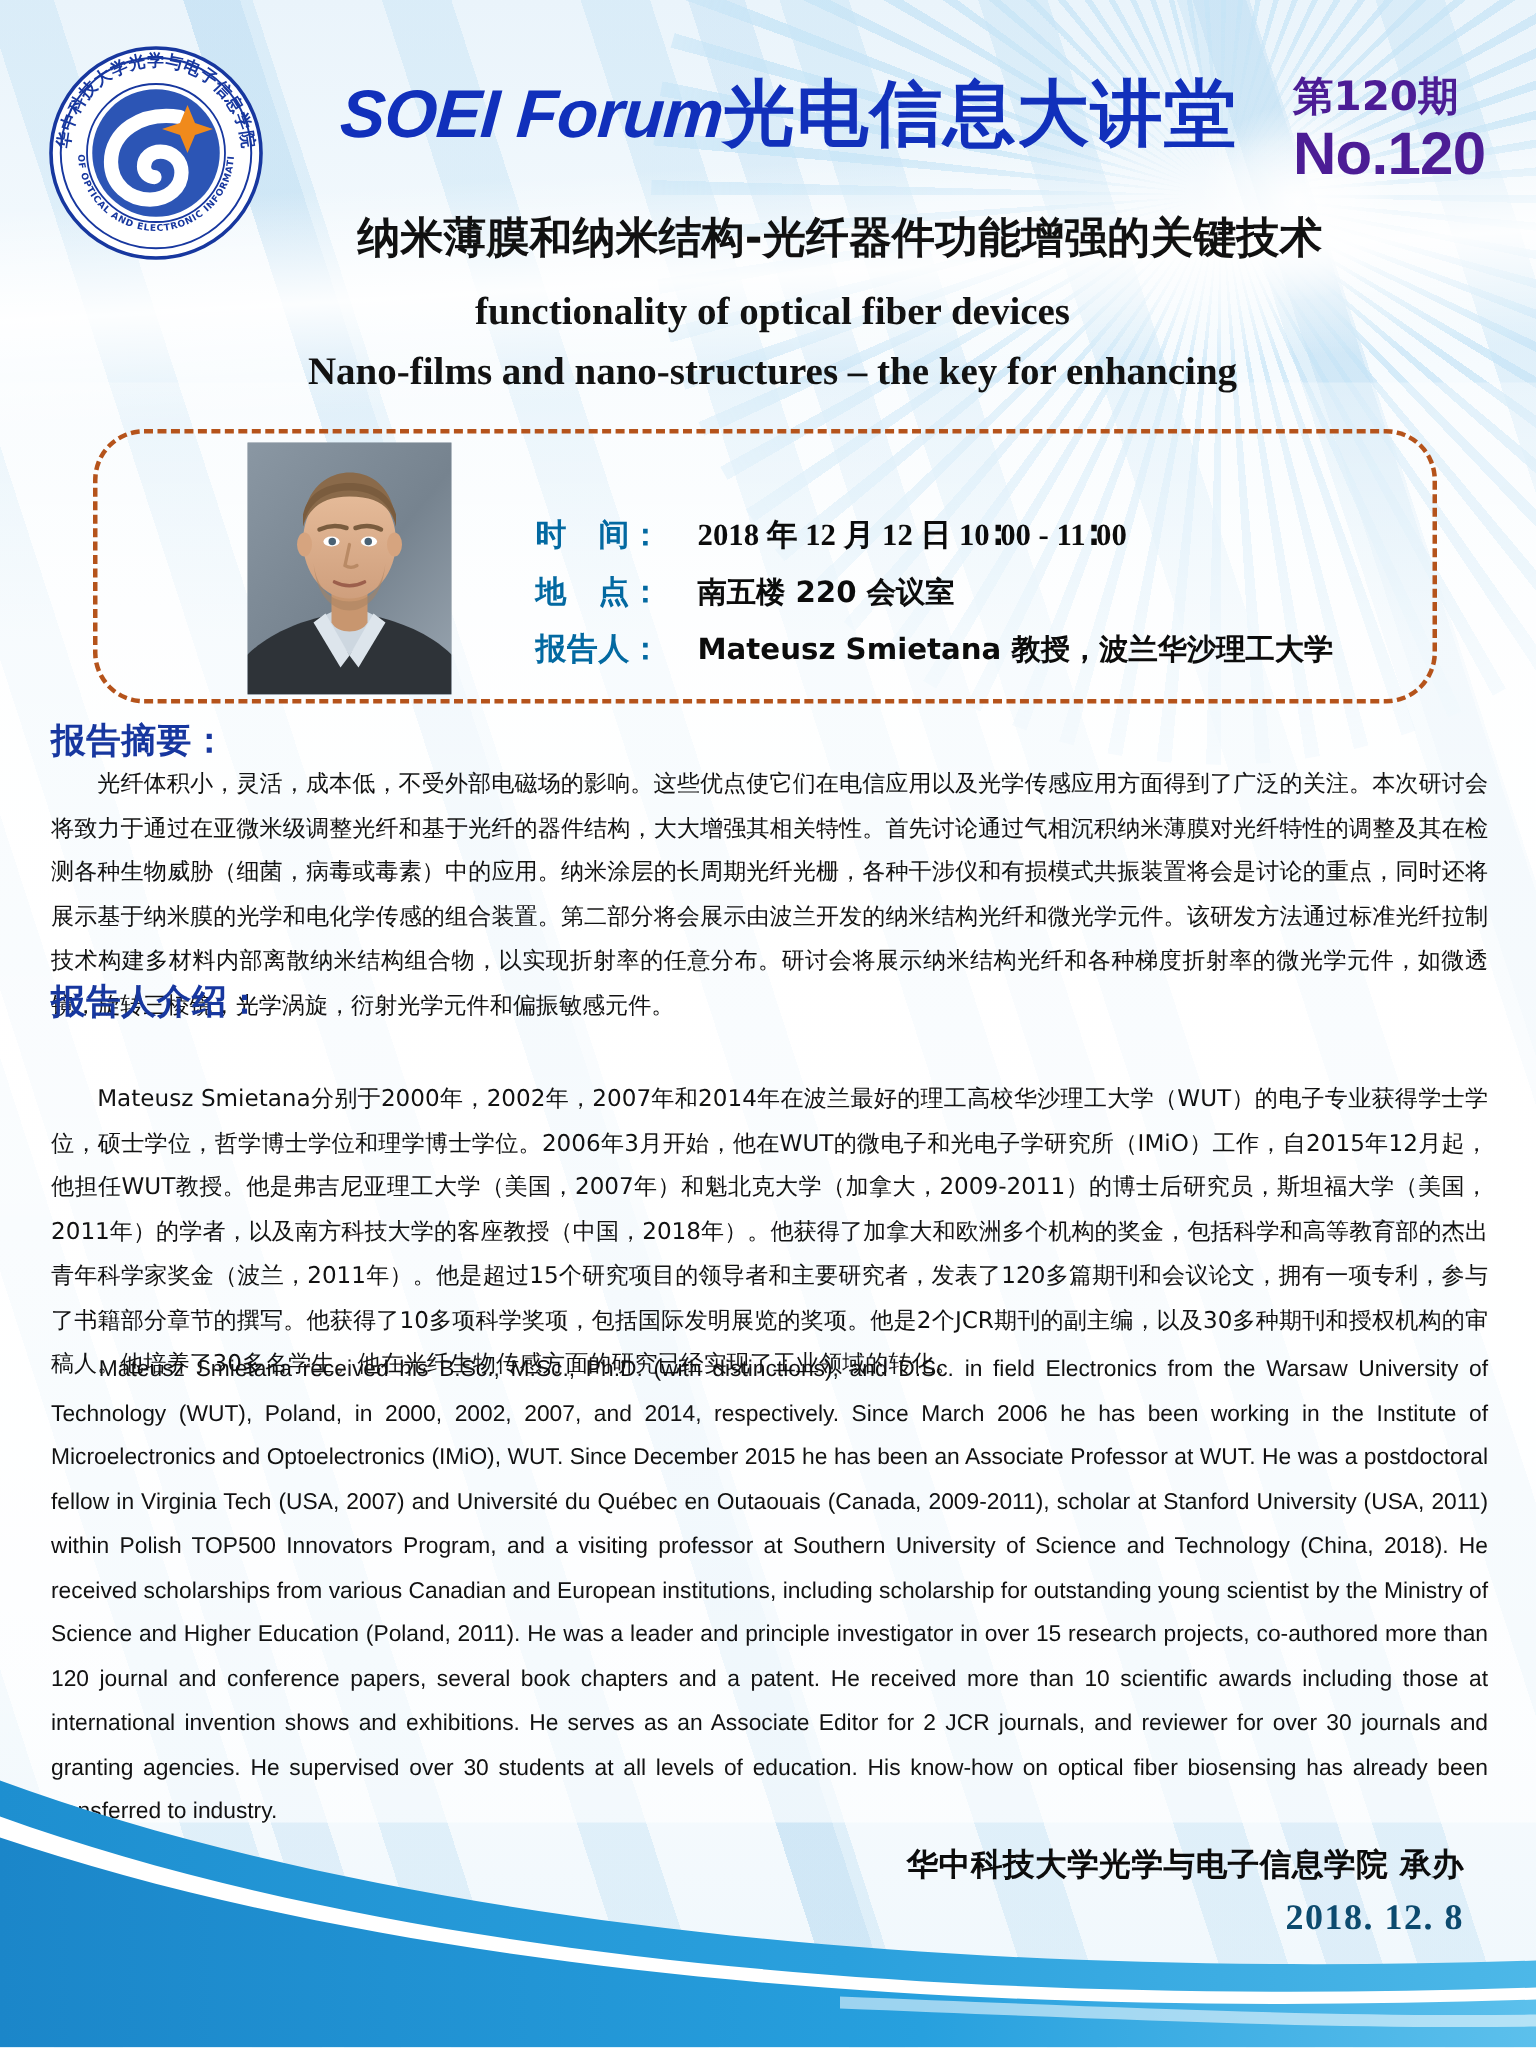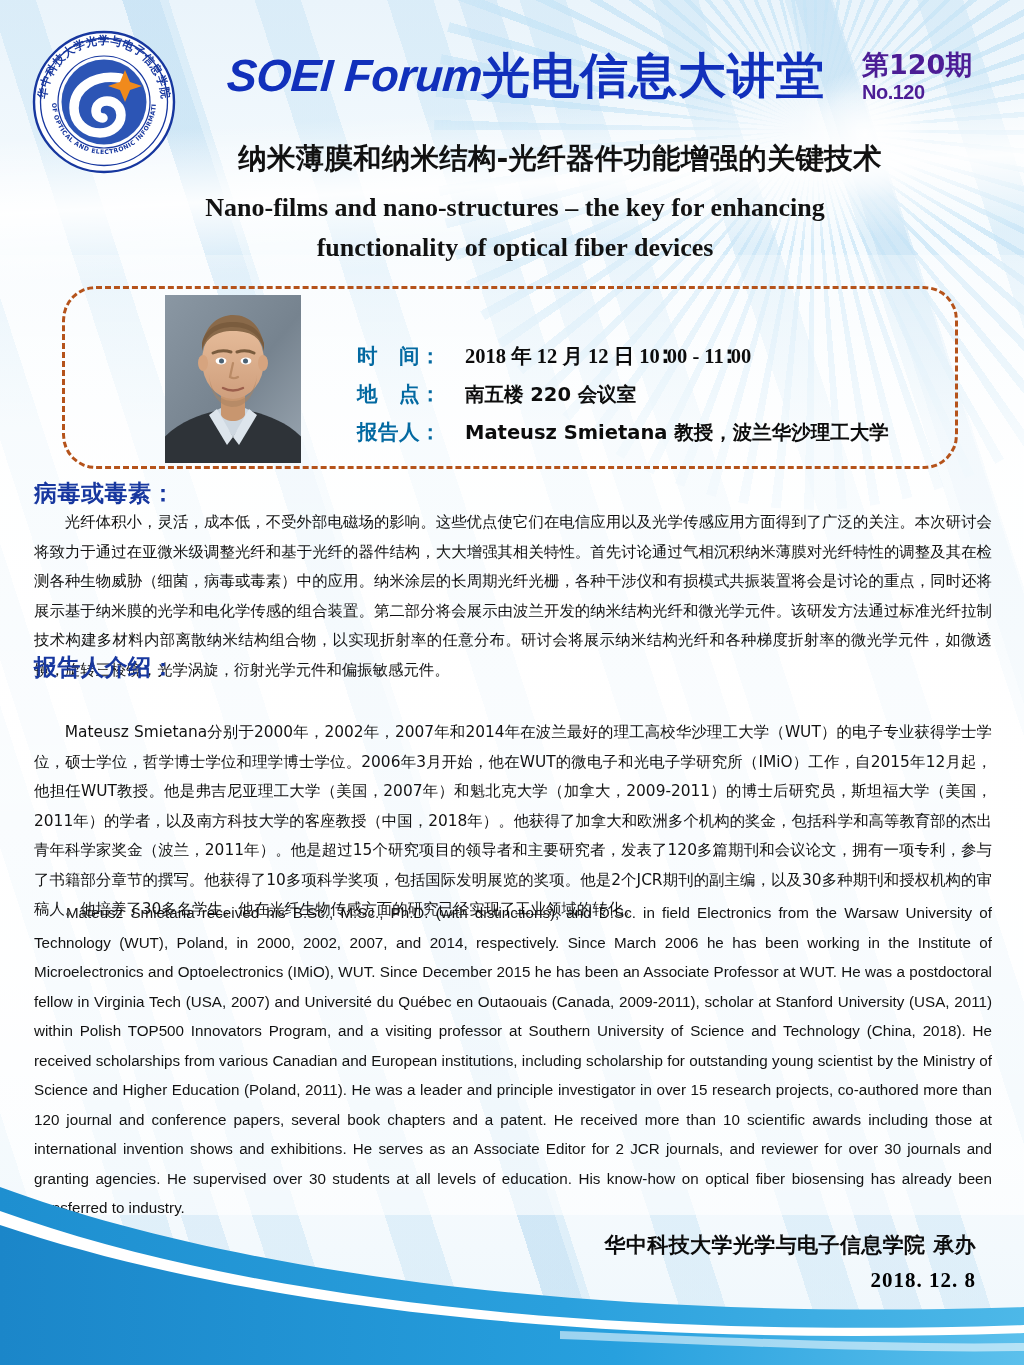--- a/index.html
+++ b/index.html
@@ -112,21 +112,21 @@
     font-weight:bold;
     font-size:48px;letter-spacing:1px;color:#1130bb;
     display:inline-block;vertical-align:middle;
   }
 
   .issue{
     position:absolute;right:22px;top:50px;width:140px;text-align:left;
     color:#4c1d95;font-weight:bold;line-height:1.14;
   }
   .issue .cn{font-family:"DejaVu Sans","Liberation Sans",sans-serif;font-size:27px;display:block;white-space:nowrap;}
-  .issue .en{font-family:"Liberation Sans","DejaVu Sans",sans-serif;font-size:20px;display:block;letter-spacing:-.5px;}
+  .issue .en{font-family:"Liberation Sans","DejaVu Sans",sans-serif;font-size:40px;display:block;letter-spacing:-.5px;}
 
   .title-cn{
     position:absolute;left:160px;top:140px;width:800px;
     text-align:center;
     font-family:"DejaVu Sans","Liberation Sans",sans-serif;
     font-weight:bold;font-size:28.5px;color:#111111;letter-spacing:.2px;
     white-space:nowrap;
   }
   .title-en{
     position:absolute;left:120px;top:188px;width:790px;
@@ -196,21 +196,21 @@
   .footer{
     position:absolute;right:48px;bottom:72px;text-align:right;
   }
   .footer .org{
     font-family:"DejaVu Sans","Liberation Sans",sans-serif;
     font-weight:bold;font-size:21px;color:#0c0c0c;letter-spacing:.4px;
     white-space:nowrap;
   }
   .footer .date{
     font-family:"Liberation Serif","DejaVu Serif",serif;
-    font-weight:bold;font-size:21px;color:#000000;margin-top:9px;
+    font-weight:bold;font-size:24px;color:#0c4a6e;margin-top:9px;
     letter-spacing:1px;
   }
 </style>
 </head>
 <body>
 
 <div id="poster">
 
   <div class="bg-base"></div>
   <div class="bg-stripes"></div>
@@ -250,22 +250,22 @@
     </div>
 
     <div class="issue">
       <span class="cn">第120期</span>
       <span class="en">No.120</span>
     </div>
 
     <div class="title-cn">纳米薄膜和纳米结构-光纤器件功能增强的关键技术</div>
 
     <div class="title-en">
+      <div>functionality of optical fiber devices</div>
       <div>Nano-films and nano-structures – the key for enhancing</div>
-      <div>functionality of optical fiber devices</div>
     </div>
   </div>
 
   <div class="infobox">
 
     <div class="portrait">
       <svg viewBox="0 0 136 168" xmlns="http://www.w3.org/2000/svg">
         <defs>
           <linearGradient id="bgp" x1="0" y1="0" x2="1" y2="1">
             <stop offset="0%" stop-color="#8a97a3"></stop>
@@ -320,21 +320,21 @@
         <span class="info-label">地　点：</span>
         <span class="info-value cnmix">南五楼 220 会议室</span>
       </div>
       <div class="info-row">
         <span class="info-label">报告人：</span>
         <span class="info-value cnmix">Mateusz Smietana 教授，波兰华沙理工大学</span>
       </div>
     </div>
   </div>
 
-  <div class="section-head" id="abstract-head">病毒或毒素：</div>
+  <div class="section-head" id="abstract-head">报告摘要：</div>
   <div class="para cn" id="abstract-text">光纤体积小，灵活，成本低，不受外部电磁场的影响。这些优点使它们在电信应用以及光学传感应用方面得到了广泛的关注。本次研讨会将致力于通过在亚微米级调整光纤和基于光纤的器件结构，大大增强其相关特性。首先讨论通过气相沉积纳米薄膜对光纤特性的调整及其在检测各种生物威胁（细菌，病毒或毒素）中的应用。纳米涂层的长周期光纤光栅，各种干涉仪和有损模式共振装置将会是讨论的重点，同时还将展示基于纳米膜的光学和电化学传感的组合装置。第二部分将会展示由波兰开发的纳米结构光纤和微光学元件。该研发方法通过标准光纤拉制技术构建多材料内部离散纳米结构组合物，以实现折射率的任意分布。研讨会将展示纳米结构光纤和各种梯度折射率的微光学元件，如微透镜，旋转三棱镜，光学涡旋，衍射光学元件和偏振敏感元件。</div>
 
   <div class="section-head" id="bio-head">报告人介绍：</div>
   <div class="para cn" id="bio-cn">Mateusz Smietana分别于2000年，2002年，2007年和2014年在波兰最好的理工高校华沙理工大学（WUT）的电子专业获得学士学位，硕士学位，哲学博士学位和理学博士学位。2006年3月开始，他在WUT的微电子和光电子学研究所（IMiO）工作，自2015年12月起，他担任WUT教授。他是弗吉尼亚理工大学（美国，2007年）和魁北克大学（加拿大，2009-2011）的博士后研究员，斯坦福大学（美国，2011年）的学者，以及南方科技大学的客座教授（中国，2018年）。他获得了加拿大和欧洲多个机构的奖金，包括科学和高等教育部的杰出青年科学家奖金（波兰，2011年）。他是超过15个研究项目的领导者和主要研究者，发表了120多篇期刊和会议论文，拥有一项专利，参与了书籍部分章节的撰写。他获得了10多项科学奖项，包括国际发明展览的奖项。他是2个JCR期刊的副主编，以及30多种期刊和授权机构的审稿人。他培养了30多名学生。他在光纤生物传感方面的研究已经实现了工业领域的转化。</div>
   <div class="para en" id="bio-en">Mateusz Smietana received his B.Sc., M.Sc., Ph.D. (with distinctions), and D.Sc. in field Electronics from the Warsaw University of Technology (WUT), Poland, in 2000, 2002, 2007, and 2014, respectively. Since March 2006 he has been working in the Institute of Microelectronics and Optoelectronics (IMiO), WUT. Since December 2015 he has been an Associate Professor at WUT. He was a postdoctoral fellow in Virginia Tech (USA, 2007) and Université du Québec en Outaouais (Canada, 2009-2011), scholar at Stanford University (USA, 2011) within Polish TOP500 Innovators Program, and a visiting professor at Southern University of Science and Technology (China, 2018). He received scholarships from various Canadian and European institutions, including scholarship for outstanding young scientist by the Ministry of Science and Higher Education (Poland, 2011). He was a leader and principle investigator in over 15 research projects, co-authored more than 120 journal and conference papers, several book chapters and a patent. He received more than 10 scientific awards including those at international invention shows and exhibitions. He serves as an Associate Editor for 2 JCR journals, and reviewer for over 30 journals and granting agencies. He supervised over 30 students at all levels of education. His know-how on optical fiber biosensing has already been transferred to industry.</div>
 
   <div class="wave-wrap">
     <svg viewBox="0 0 1024 240" preserveAspectRatio="none" xmlns="http://www.w3.org/2000/svg">
       <defs>
         <linearGradient id="wg1" x1="0" y1="0" x2="1" y2="0">

